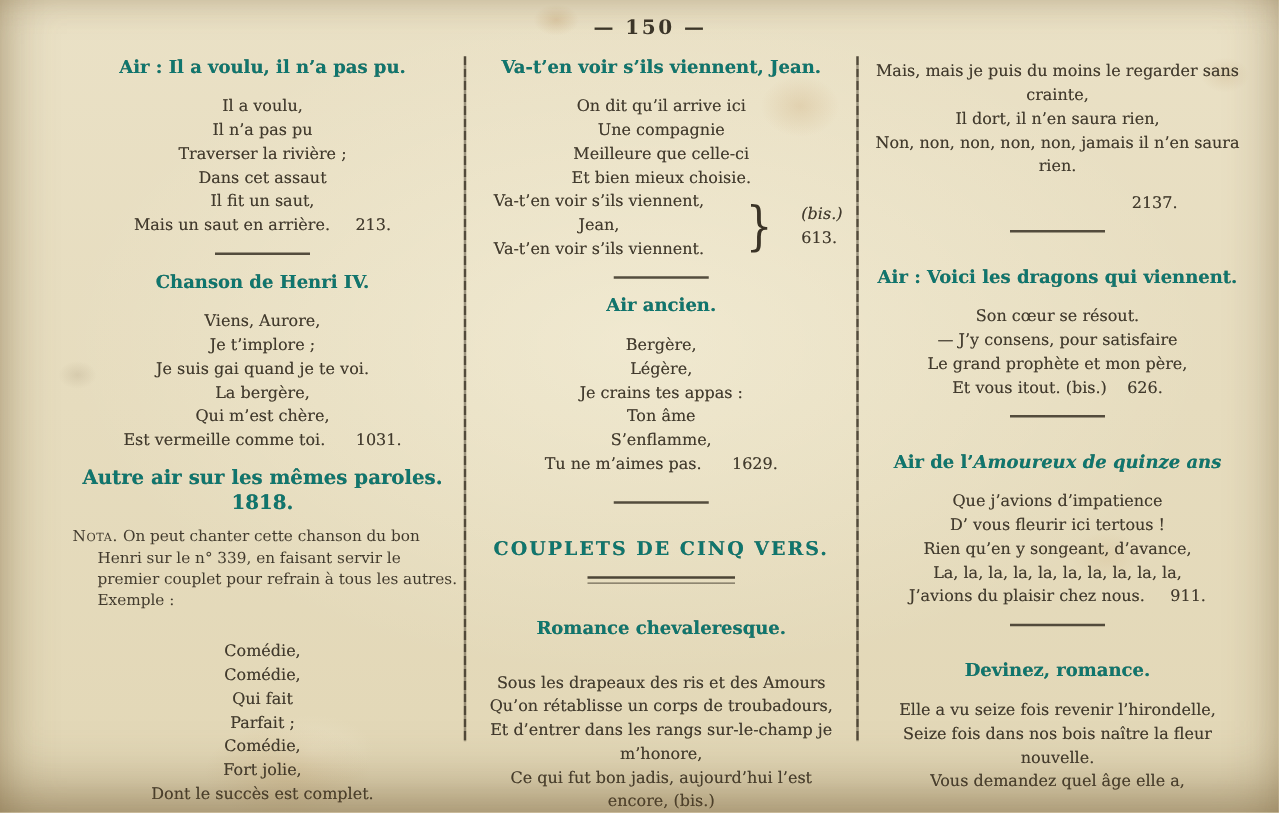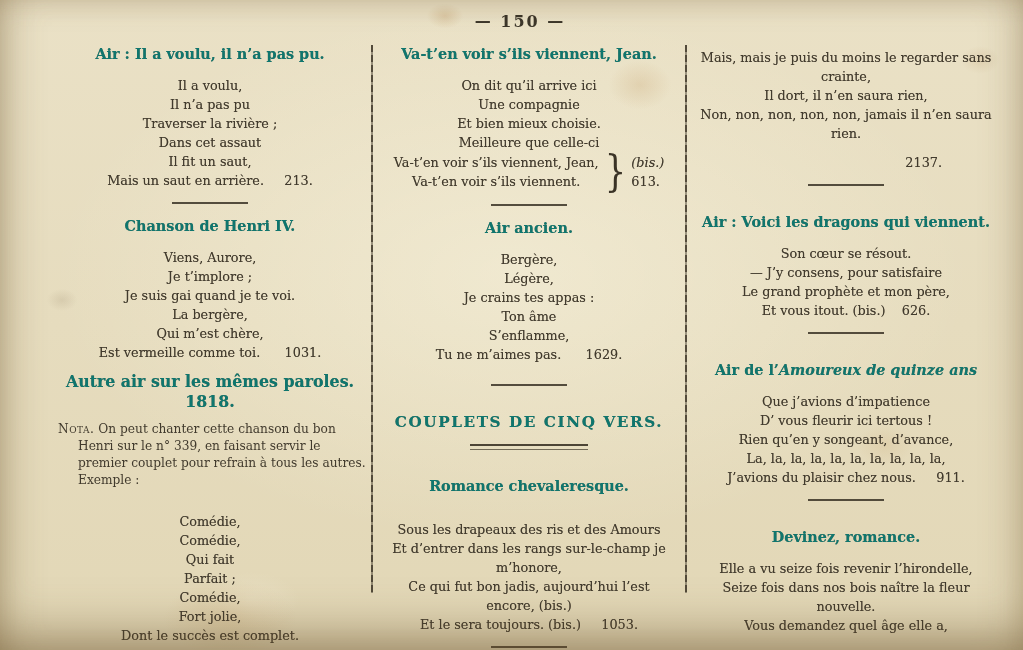--- a/index.html
+++ b/index.html
@@ -49,21 +49,21 @@
   .verse{margin:12px 0 10px;}
   .line{font-size:12.8px;line-height:19px;white-space:pre-wrap;
         text-shadow:0 0 .4px rgba(60,50,35,.5);}
   .nota{font-size:12.2px;line-height:17px;text-align:left;margin:9px 2px 4px 6px;
         padding-left:20px;text-indent:-20px;}
   .sc{font-variant:small-caps;letter-spacing:.5px;}
   .it{font-style:italic;}
   .div1{width:76px;border-top:2px solid rgba(50,43,30,.82);margin:12px auto;}
   .div-double{width:118px;height:3px;border-top:2px solid rgba(50,43,30,.85);
         border-bottom:1px solid rgba(50,43,30,.65);margin:12px auto 14px;}
-  .brace-row{display:flex;justify-content:center;align-items:center;gap:3px;margin-top:0;}
+  .brace-row{display:flex;justify-content:center;align-items:center;gap:20px;margin-top:0;}
   .brace-glyph{font-size:42px;font-weight:400;color:#3a3326;line-height:40px;
         transform:scaleX(.8);}
   .brace-right{text-align:left;}
   .num-right{text-align:right;padding-right:52px;}
   .gap-lg{margin-top:26px;}
 </style>
 </head>
 <body>
 
 <div class="pageno">— 150 —</div>
@@ -116,22 +116,22 @@
   </div>
 </div>
 
 <div class="col col2">
   <div>
     <div class="head">Va-t’en voir s’ils viennent, Jean.</div>
     <div class="verse" style="margin-bottom:0">
 
     <div class="line">On dit qu’il arrive ici</div>
         <div class="line">Une compagnie</div>
+        <div class="line">Meilleure que celle-ci</div>
         <div class="line">Et bien mieux choisie.</div>
-        <div class="line">Meilleure que celle-ci</div>
       </div>
     <div class="brace-row">
       <div>
         <div class="line">Va-t’en voir s’ils viennent, Jean,</div>
         <div class="line">Va-t’en voir s’ils viennent.</div>
       </div>
       <div class="brace-glyph">}</div>
       <div class="brace-right">
         <div class="line it">(bis.)</div>
         <div class="line">613.</div>
@@ -157,20 +157,21 @@
   <div class="gap-lg">
     <div class="head head-caps">COUPLETS DE CINQ VERS.</div>
     <div class="div-double"></div>
   </div>
 
   <div class="gap-lg">
     <div class="head">Romance chevaleresque.</div>
     <div class="verse" style="margin-top:24px">
 
     <div class="line">Sous les drapeaux des ris et des Amours</div>
+        <div class="line">Qu’on rétablisse un corps de troubadours,</div>
         <div class="line">Et d’entrer dans les rangs sur-le-champ je m’honore,</div>
         <div class="line">Ce qui fut bon jadis, aujourd’hui l’est encore, (bis.)</div>
         <div class="line">Et le sera toujours. (bis.)     1053.</div>
       </div>
     <div class="div1"></div>
   </div>
 
 </div>
 
 <div class="col col3">

